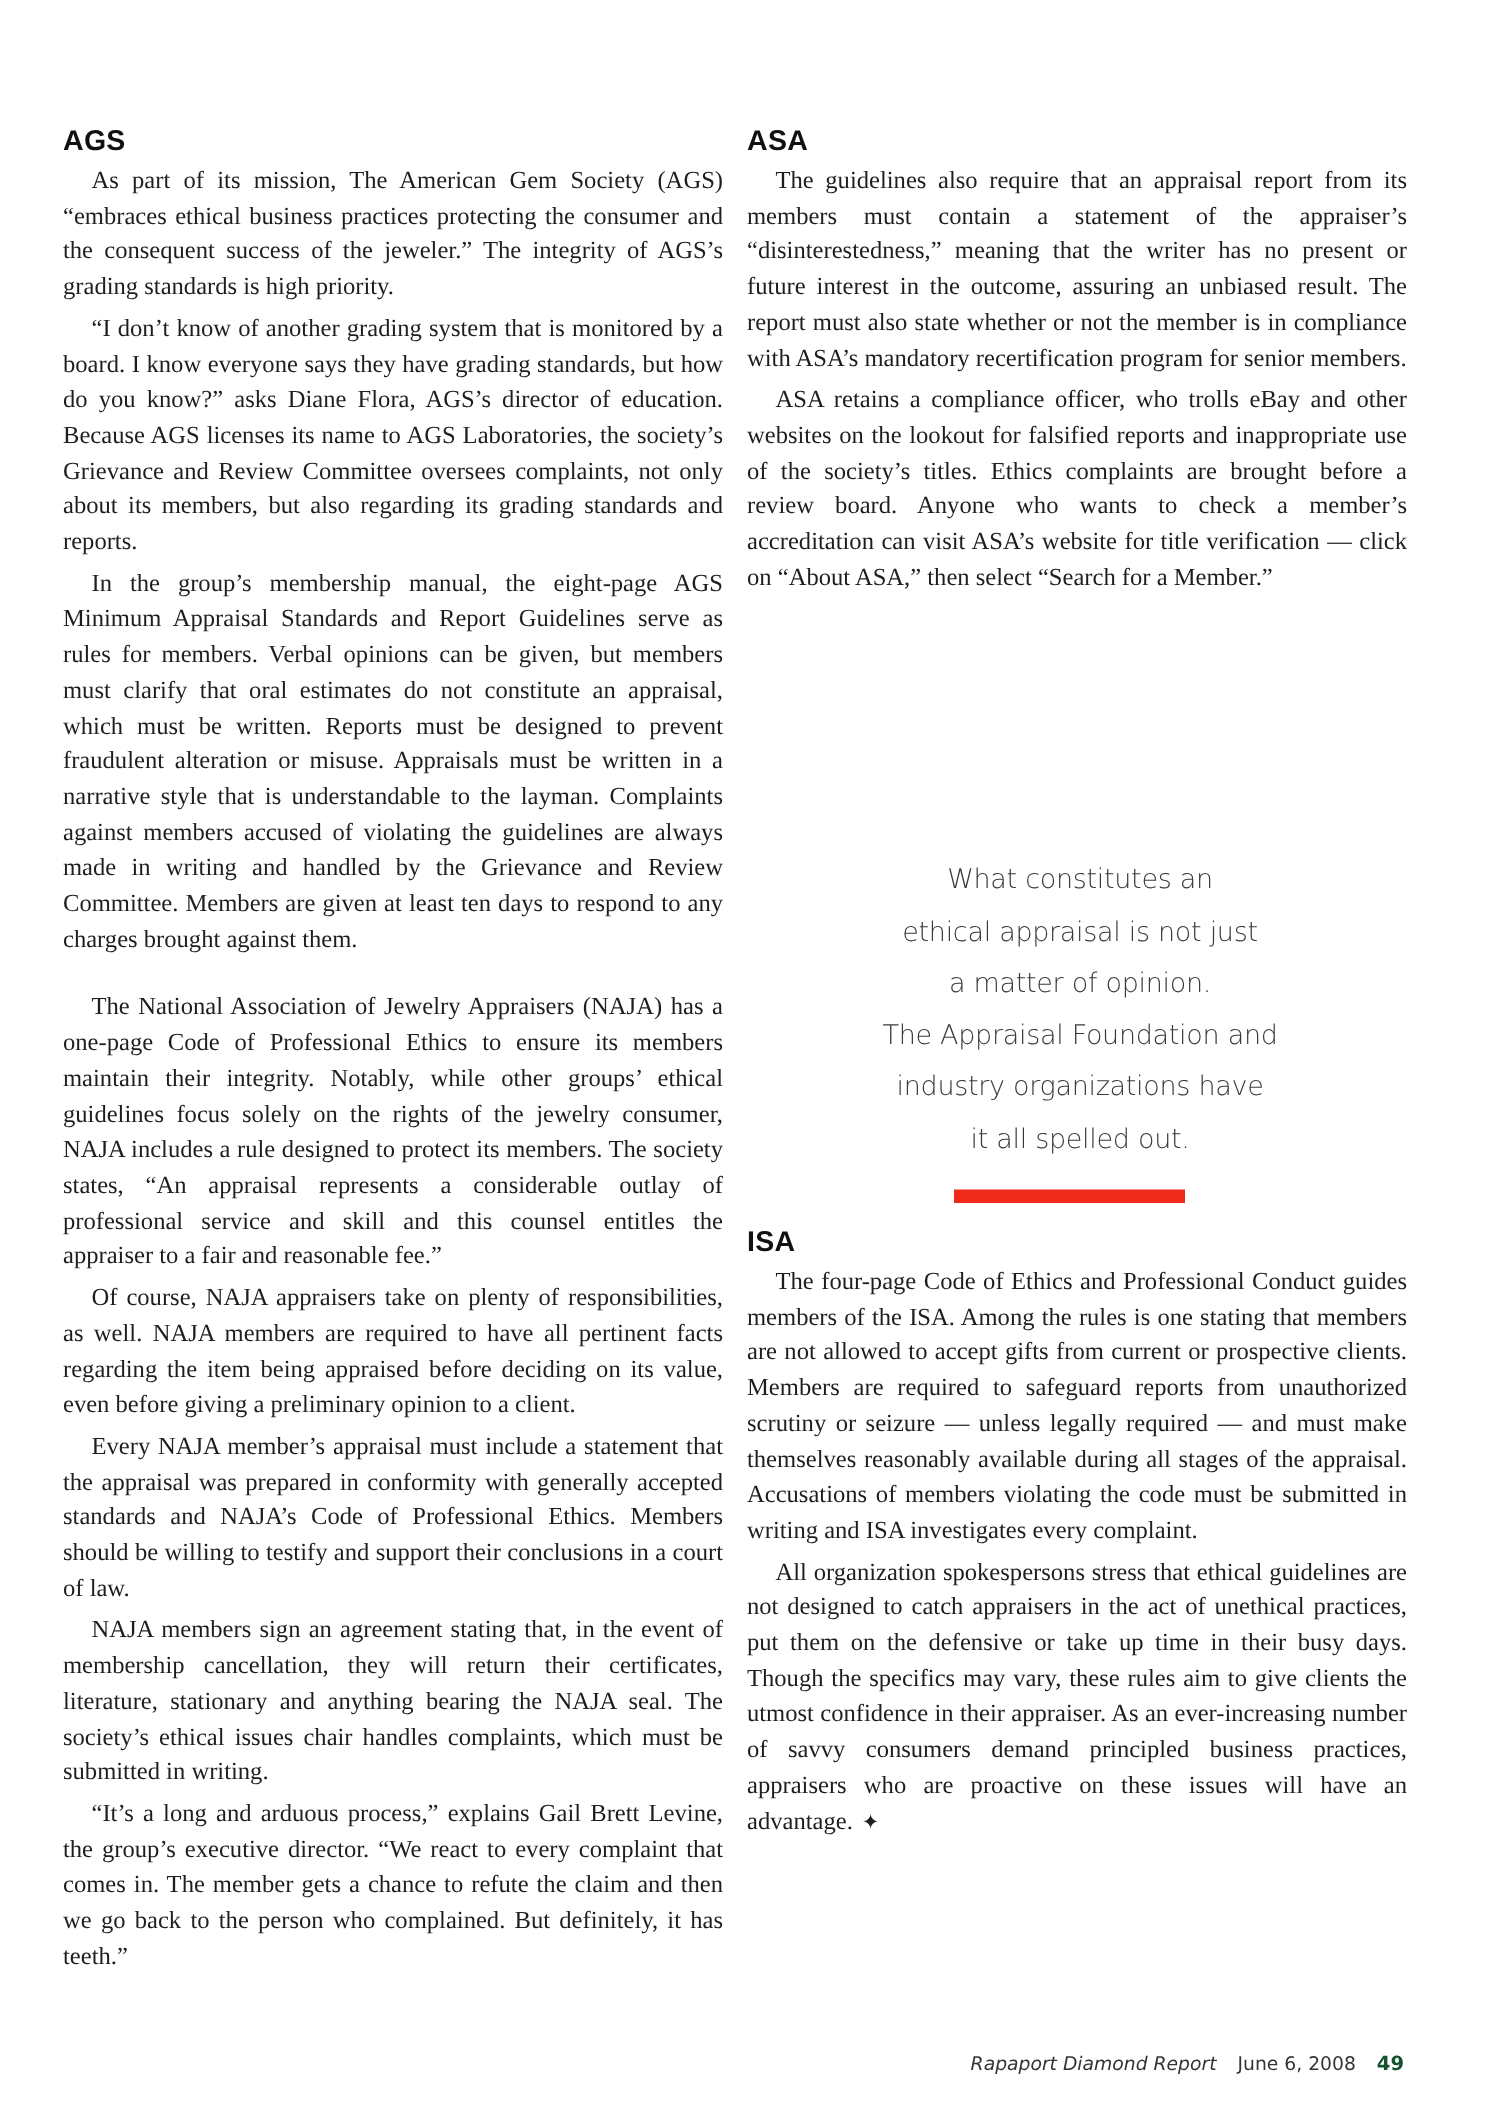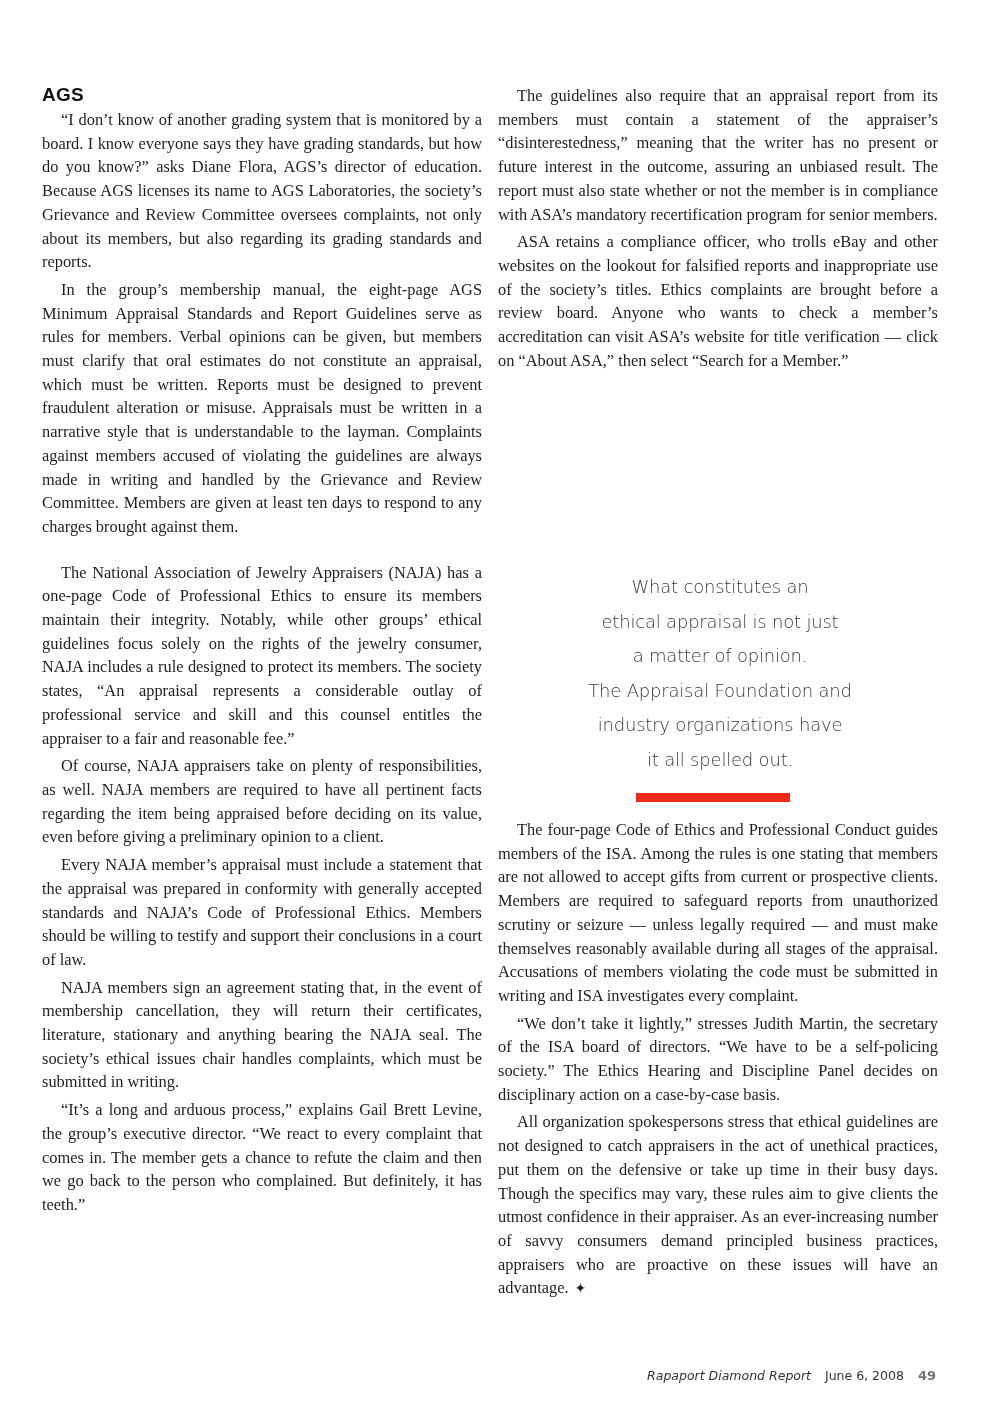--- a/index.html
+++ b/index.html
@@ -24,58 +24,60 @@
   }
   .red-rule { position: absolute; left: 636px; top: 793px; width: 154px; height: 9px; }
   .isa { position: absolute; left: 498px; top: 818px; width: 440px; }
   .end-mark { font-size: 14px; margin-left: 6px; }
   .footer {
     position: absolute; right: 64px; top: 1368px; font-family: "DejaVu Sans", sans-serif;
     font-size: 12.5px; color: #333;
   }
   .footer .pub { font-style: italic; }
   .footer .date { margin-left: 10px; }
-  .footer .page { font-weight: bold; margin-left: 10px; color: #737373; font-size: 13px; }
+  .footer .page { font-weight: bold; margin-left: 10px; color: #14532d; font-size: 13px; }
 </style>
 </head>
 <body>
 
 <div class="col col-left">
   <div class="section">
     <h2 class="section-head">AGS</h2>
+    <p class="para">As part of its mission, The American Gem Society (AGS) “embraces ethical business practices protecting the con­sumer and the consequent success of the jeweler.” The integrity of AGS’s grading standards is high priority.</p>
     <p class="para">“I don’t know of another grading system that is moni­tored by a board. I know everyone says they have grading standards, but how do you know?” asks Diane Flora, AGS’s director of education. Because AGS licenses its name to AGS Laboratories, the society’s Grievance and Review Committee oversees complaints, not only about its mem­bers, but also regarding its grading standards and reports.</p>
     <p class="para">In the group’s membership manual, the eight-page AGS Minimum Appraisal Standards and Report Guidelines serve as rules for members. Verbal opinions can be given, but members must clarify that oral estimates do not constitute an appraisal, which must be written. Reports must be designed to prevent fraudulent alteration or misuse. Appraisals must be written in a narrative style that is under­standable to the layman. Complaints against members accused of violating the guidelines are always made in writing and handled by the Grievance and Review Committee. Members are given at least ten days to respond to any charges brought against them.</p>
   </div>
   <div class="section">
     <p class="para">The National Association of Jewelry Appraisers (NAJA) has a one-page Code of Professional Ethics to ensure its members maintain their integrity. Notably, while other groups’ ethical guidelines focus solely on the rights of the jewelry consumer, NAJA includes a rule designed to protect its members. The society states, “An appraisal represents a considerable outlay of professional service and skill and this counsel entitles the appraiser to a fair and reasonable fee.”</p>
     <p class="para">Of course, NAJA appraisers take on plenty of responsibili­ties, as well. NAJA members are required to have all pertinent facts regarding the item being appraised before deciding on its value, even before giving a preliminary opinion to a client.</p>
     <p class="para">Every NAJA member’s appraisal must include a statement that the appraisal was prepared in conformity with generally accepted standards and NAJA’s Code of Professional Ethics. Members should be willing to testify and support their conclusions in a court of law.</p>
     <p class="para">NAJA members sign an agreement stating that, in the event of membership cancellation, they will return their certificates, literature, stationary and anything bearing the NAJA seal. The society’s ethical issues chair handles com­plaints, which must be submitted in writing.</p>
     <p class="para">“It’s a long and arduous process,” explains Gail Brett Levine, the group’s executive director. “We react to every complaint that comes in. The member gets a chance to refute the claim and then we go back to the person who complained. But definitely, it has teeth.”</p>
   </div>
 </div>
 
 <div class="col col-right">
   <div class="section">
+    <h2 class="section-head">ASA</h2>
     <p class="para">The guidelines also require that an appraisal report from its members must contain a statement of the appraiser’s “disinterestedness,” meaning that the writer has no present or future interest in the outcome, assuring an unbiased result. The report must also state whether or not the member is in compliance with ASA’s mandatory recertification pro­gram for senior members.</p>
     <p class="para">ASA retains a compliance officer, who trolls eBay and other websites on the lookout for falsified reports and inap­propriate use of the society’s titles. Ethics complaints are brought before a review board. Anyone who wants to check a member’s accreditation can visit ASA’s website for title verification — click on “About ASA,” then select “Search for a Member.”</p>
   </div>
 </div>
 
 <div class="pullquote">What constitutes an
 ethical appraisal is not just
 a matter of opinion.
 The Appraisal Foundation and
 industry organizations have
 it all spelled out.</div>
 <div class="red-rule" id="red-rule" style="background: rgb(238, 42, 27);"></div>
 
 <div class="isa">
+  <h2 class="section-head">ISA</h2>
   <p class="para">The four-page Code of Ethics and Professional Conduct guides members of the ISA. Among the rules is one stating that members are not allowed to accept gifts from current or prospective clients. Members are required to safeguard reports from unauthorized scrutiny or seizure — unless legally required — and must make themselves reasonably available during all stages of the appraisal. Accusations of members violating the code must be submitted in writing and ISA investigates every complaint.</p>
-  <p class="para">“We don’t take it lightly,” stresses Judith Martin, the secretary of the ISA board of directors. “We have to be a self-policing society.” The Ethics Hearing and Discipline Panel decides on disciplinary action on a case-by-case basis.</p>
   <p class="para"><span>All organization spokespersons stress that ethical guidelines are not designed to catch appraisers in the act of unethical practices, put them on the defensive or take up time in their busy days. Though the specifics may vary, these rules aim to give clients the utmost confidence in their appraiser. As an ever-increasing number of savvy consumers demand principled business practices, appraisers who are proactive on these issues will have an advantage.</span><span class="end-mark">✦</span></p>
 </div>
 
 <div class="footer">
   <span class="pub">Rapaport Diamond Report</span>
   <span class="date">June 6, 2008</span>
   <span class="page">49</span>
 </div>
 
 </body></html>

